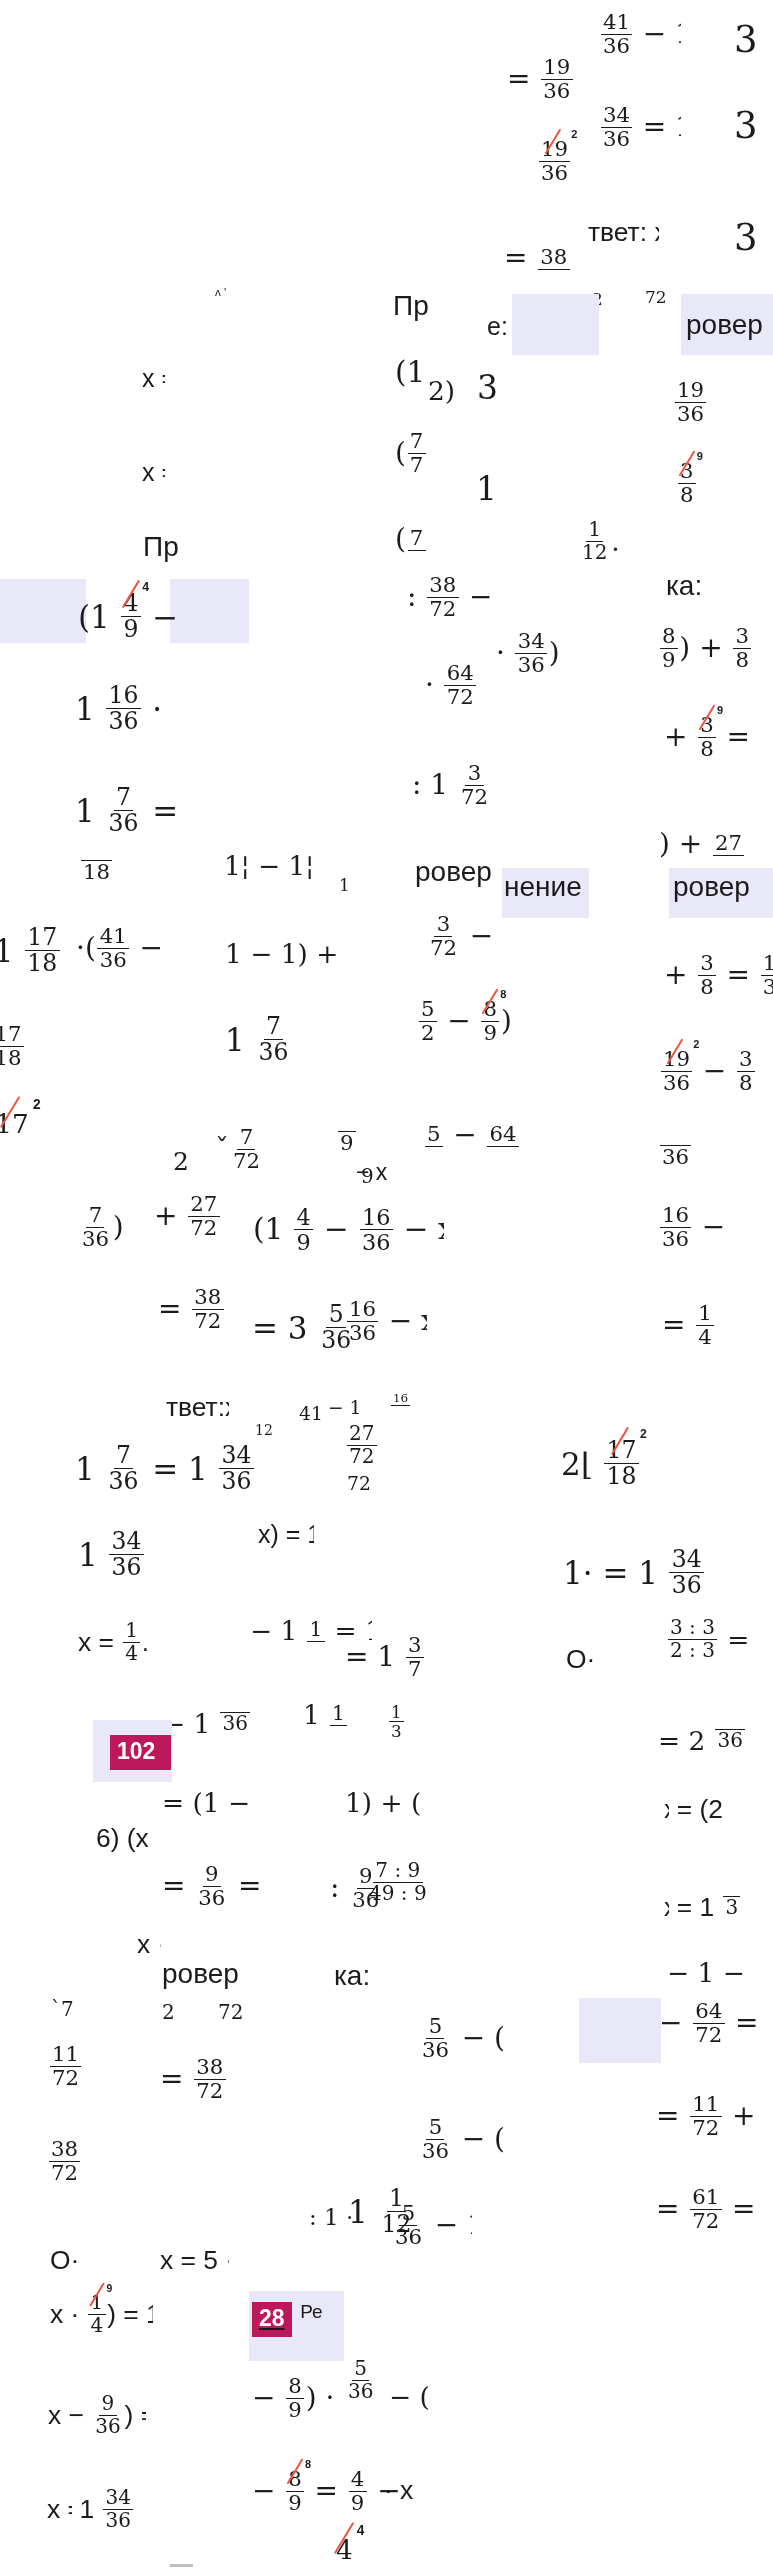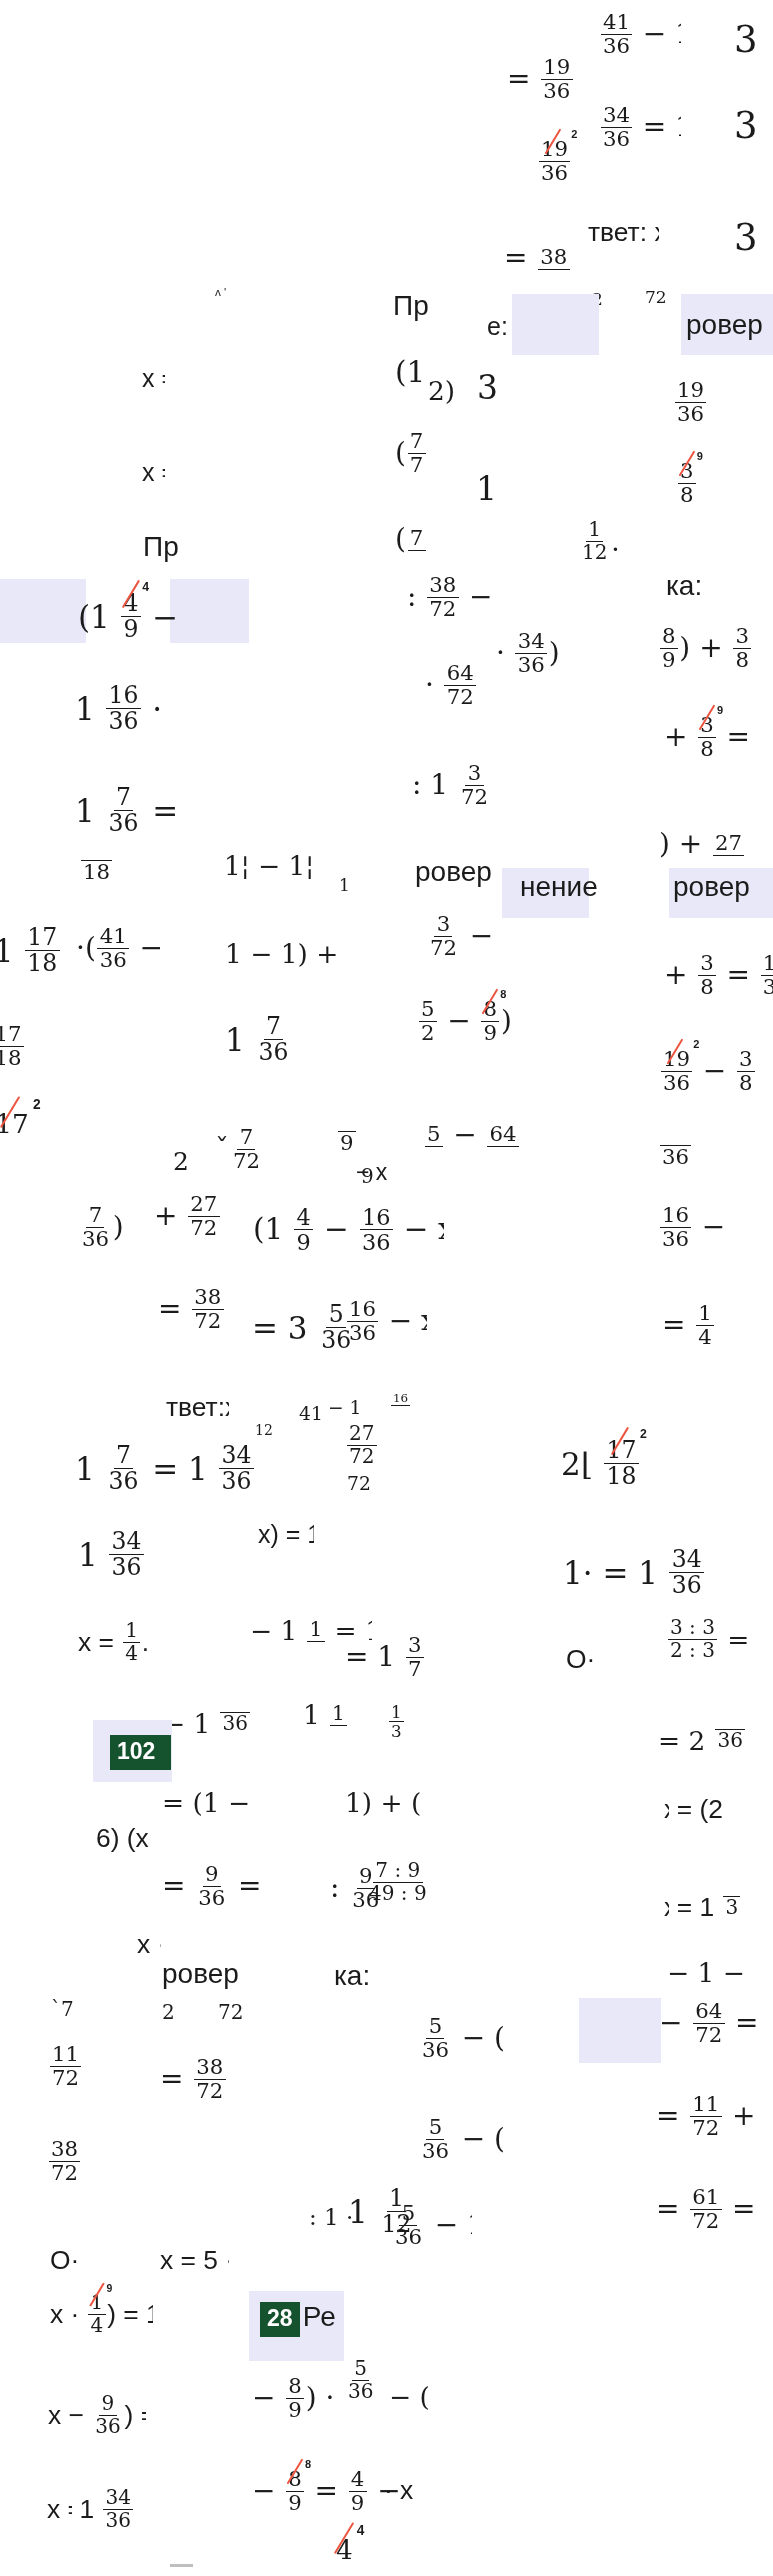--- a/index.html
+++ b/index.html
@@ -14,21 +14,21 @@
   .fn{padding:0 2.3px;border-bottom:1.9px solid #1b1b1b;}
   .fd{padding:0 2.3px;}
   .fdt{padding:0 2.3px;border-top:1.9px solid #1b1b1b;}
   .cx{position:relative;display:inline-block;}
   .sl{position:absolute;left:42%;top:-50%;width:2px;height:125%;background:#ee5540;
       transform:rotate(31deg);border-radius:1.6px;}
   .sp{position:absolute;top:-0.85em;right:-0.85em;font-size:0.52em;font-weight:700;
       font-family:"Liberation Sans",sans-serif;color:#1b1b1b;}
   .clip{display:inline-block;overflow:hidden;white-space:pre;vertical-align:baseline;}
   .chclip{overflow:hidden;align-items:flex-start;}
-  .bdg{background:#14532d;color:#ffffff;font-family:"Liberation Sans",sans-serif;
+  .bdg{background:#be185d;color:#ffffff;font-family:"Liberation Sans",sans-serif;
        font-weight:700;font-size:23px;padding:3.9px 7px 5.4px;display:inline-block;
        overflow:hidden;box-sizing:border-box;white-space:pre;}
   .hl{position:absolute;background:#e9e8f8;}
 </style>
 </head>
 <body>
 
 <div id="canvas">
     <div class="fr serif" style="font-size: 28px; left: 599px; top: 11px;"><span class="fx"><span class="fn">41</span><span class="fd">36</span></span><span class="txt"> − </span><span class="clip" style="width: 5.4px;">1</span></div>
     <div class="fr serif" style="font-size: 37px; left: 734px; top: 20px;"><span class="txt">3</span></div>
@@ -65,21 +65,21 @@
     <div class="fr serif" style="font-size: 28px; left: 658px; top: 625px;"><span class="fx"><span class="fn">8</span><span class="fd">9</span></span><span class="txt">) + </span><span class="fx"><span class="fn">3</span><span class="fd">8</span></span></div>
     <div class="fr serif" style="font-size: 28px; left: 425px; top: 662px;"><span class="txt">· </span><span class="fx"><span class="fn">64</span><span class="fd">72</span></span></div>
     <div class="fr serif" style="font-size: 28px; left: 496px; top: 630px;"><span class="txt">· </span><span class="fx"><span class="fn">34</span><span class="fd">36</span></span><span class="txt">)</span></div>
     <div class="fr serif" style="font-size: 31px; left: 75px; top: 683px;"><span class="txt">1 </span><span class="fx"><span class="fn">16</span><span class="fd">36</span></span><span class="txt"> ·</span></div>
     <div class="fr serif" style="font-size: 28px; left: 664px; top: 714px;"><span class="txt">+ </span><span class="fx"><span class="fn"><span class="cx"><span>3</span><span class="sl"></span><span class="sp">9</span></span></span><span class="fd">8</span></span><span class="txt"> =</span></div>
     <div class="fr serif" style="font-size: 31px; left: 75px; top: 785px;"><span class="txt">1 </span><span class="fx"><span class="fn">7</span><span class="fd">36</span></span><span class="txt"> =</span></div>
     <div class="fr serif" style="font-size: 28px; left: 412px; top: 762px;"><span class="txt">: 1 </span><span class="fx"><span class="fn">3</span><span class="fd">72</span></span></div>
     <div class="fr serif" style="font-size: 28px; left: 659px; top: 829px;"><span class="txt">) + </span><span class="fx"><span class="fn">27</span></span></div>
     <div class="fr sans" style="font-size: 28px; left: 415px; top: 857px;"><span class="txt">ровер</span></div>
     <div class="hl" style="width: 87px; height: 50px; left: 502px; top: 868px;"></div>
-    <div class="fr sans" style="font-size: 28px; left: 520px; top: 872px;"><span class="txt">нение</span></div>
+    <div class="fr sans" style="font-size: 28px; left: 504px; top: 872px;"><span class="txt">нение</span></div>
     <div class="hl" style="width: 105px; height: 50px; left: 669px; top: 868px;"></div>
     <div class="fr sans" style="font-size: 28px; left: 673px; top: 872px;"><span class="txt">ровер</span></div>
     <div class="fr serif" style="font-size: 28px; left: 79px; top: 860px;"><span class="fx"><span class="fdt">18</span></span></div>
     <div class="fr serif" style="font-size: 26.4px; left: 224px; top: 851px;"><span class="txt">1¦ − 1¦</span></div>
     <div class="fr serif" style="font-size: 17px; left: 339px; top: 876px;"><span class="txt">1</span></div>
     <div class="fr serif" style="font-size: 31px; left: -6.2px; top: 925px;"><span class="txt">1 </span><span class="fx"><span class="fn">17</span><span class="fd">18</span></span></div>
     <div class="fr serif" style="font-size: 28px; left: 76px; top: 925px;"><span class="txt">·(</span><span class="fx"><span class="fn">41</span><span class="fd">36</span></span><span class="txt"> −</span></div>
     <div class="fr serif" style="font-size: 26.4px; left: 225px; top: 939px;"><span class="txt">1 − 1) +</span></div>
     <div class="fr serif" style="font-size: 28px; left: -9.3px; top: 1023px;"><span class="fx"><span class="fn">17</span><span class="fd">18</span></span></div>
     <div class="fr serif" style="font-size: 31px; left: 225px; top: 1014px;"><span class="txt">1 </span><span class="fx"><span class="fn">7</span><span class="fd">36</span></span></div>
@@ -150,22 +150,22 @@
     <div class="fr serif" style="font-size: 28px; left: 656px; top: 2093px;"><span class="txt">= </span><span class="fx"><span class="fn">11</span><span class="fd">72</span></span><span class="txt"> +</span></div>
     <div class="fr serif" style="font-size: 28px; left: 418px; top: 2116px;"><span class="fx"><span class="fn">5</span><span class="fd">36</span></span><span class="txt"> − (</span></div>
     <div class="fr serif" style="font-size: 31px; left: 348px; top: 2186px;"><span class="txt">1 </span><span class="fx"><span class="fn">1</span><span class="fd">12</span></span></div>
     <div class="fr serif" style="font-size: 28px; left: 391px; top: 2202px;"><span class="fx"><span class="fn">5</span><span class="fd">36</span></span><span class="txt"> − </span><span class="clip" style="width: 4.7px;">1</span></div>
     <div class="fr serif" style="font-size: 28px; left: 656px; top: 2186px;"><span class="txt">= </span><span class="fx"><span class="fn">61</span><span class="fd">72</span></span><span class="txt"> =</span></div>
     <div class="fr serif" style="font-size: 23px; left: 309px; top: 2205px;"><span class="txt">: 1 ·</span></div>
     <div class="fr sans" style="font-size: 26.4px; left: 50px; top: 2246px;"><span class="txt">О·</span></div>
     <div class="fr sans" style="font-size: 26.4px; left: 160px; top: 2246px;"><span class="txt">x = 5 </span><span class="clip" style="width: 3.9px;">·</span></div>
     <div class="fr sans" style="font-size: 26.4px; left: 50px; top: 2292px;"><span class="txt">x · </span><span class="fx"><span class="fn"><span class="cx"><span>1</span><span class="sl"></span><span class="sp">9</span></span></span><span class="fd">4</span></span><span class="txt">) = </span><span class="clip" style="width: 7px;">1</span></div>
     <div class="hl" style="width: 95px; height: 70px; left: 249px; top: 2291px;"></div>
-    <div class="fr serif" style="font-size: 23px; left: 260px; top: 2302px;"><span class="bdg" style="width: 40px;">28</span></div>
-    <div class="fr sans" style="font-size: 28px; left: 295px; top: 2302px;"><span class="txt"> Ре</span></div>
+    <div class="fr serif" style="font-size: 23px; left: 252px; top: 2302px; text-decoration: underline;"><span class="bdg" style="width: 40px;">28</span></div>
+    <div class="fr sans" style="font-size: 19px; left: 295px; top: 2302px;"><span class="txt"> Ре</span></div>
     <div class="fr serif" style="font-size: 26.4px; left: 389px; top: 2382px;"><span class="txt">− (</span></div>
     <div class="fr serif" style="font-size: 26.4px; left: 344px; top: 2358px;"><span class="fx"><span class="fn">5</span><span class="fd">36</span></span></div>
     <div class="fr serif" style="font-size: 28px; left: 252px; top: 2375px;"><span class="txt">− </span><span class="fx"><span class="fn">8</span><span class="fd">9</span></span><span class="txt">) ·</span></div>
     <div class="fr sans" style="font-size: 26.4px; left: 48px; top: 2393px;"><span class="txt">x − </span><span class="fx"><span class="fn">9</span><span class="fd">36</span></span><span class="txt">) </span><span class="clip" style="width: 5.4px;">=</span></div>
     <div class="fr sans" style="font-size: 26.4px; left: 384px; top: 2476px;"><span class="txt">· x</span></div>
     <div class="fr serif" style="font-size: 28px; left: 252px; top: 2468px;"><span class="txt">− </span><span class="fx"><span class="fn"><span class="cx"><span>8</span><span class="sl"></span><span class="sp">8</span></span></span><span class="fd">9</span></span><span class="txt"> = </span><span class="fx"><span class="fn">4</span><span class="fd">9</span></span><span class="txt"> −</span></div>
     <div class="fr sans" style="font-size: 26.4px; left: 47px; top: 2487px;"><span class="txt">x </span><span class="clip" style="width: 4.7px;">=</span><span class="txt"> 1 </span><span class="fx"><span class="fn">34</span><span class="fd">36</span></span></div>
     <div class="fr serif" style="font-size: 26.4px; left: 336px; top: 2535px;"><span class="cx"><span>4</span><span class="sl"></span><span class="sp">4</span></span></div>
     <div class="hl" style="width: 23px; height: 3.1px; background: rgb(191, 191, 191); left: 170px; top: 2564px;"></div>
     <div class="fr sans" style="font-size: 25px; left: 142px; top: 365px;"><span class="txt">x </span><span class="clip" style="width: 3.9px;">=</span></div>

